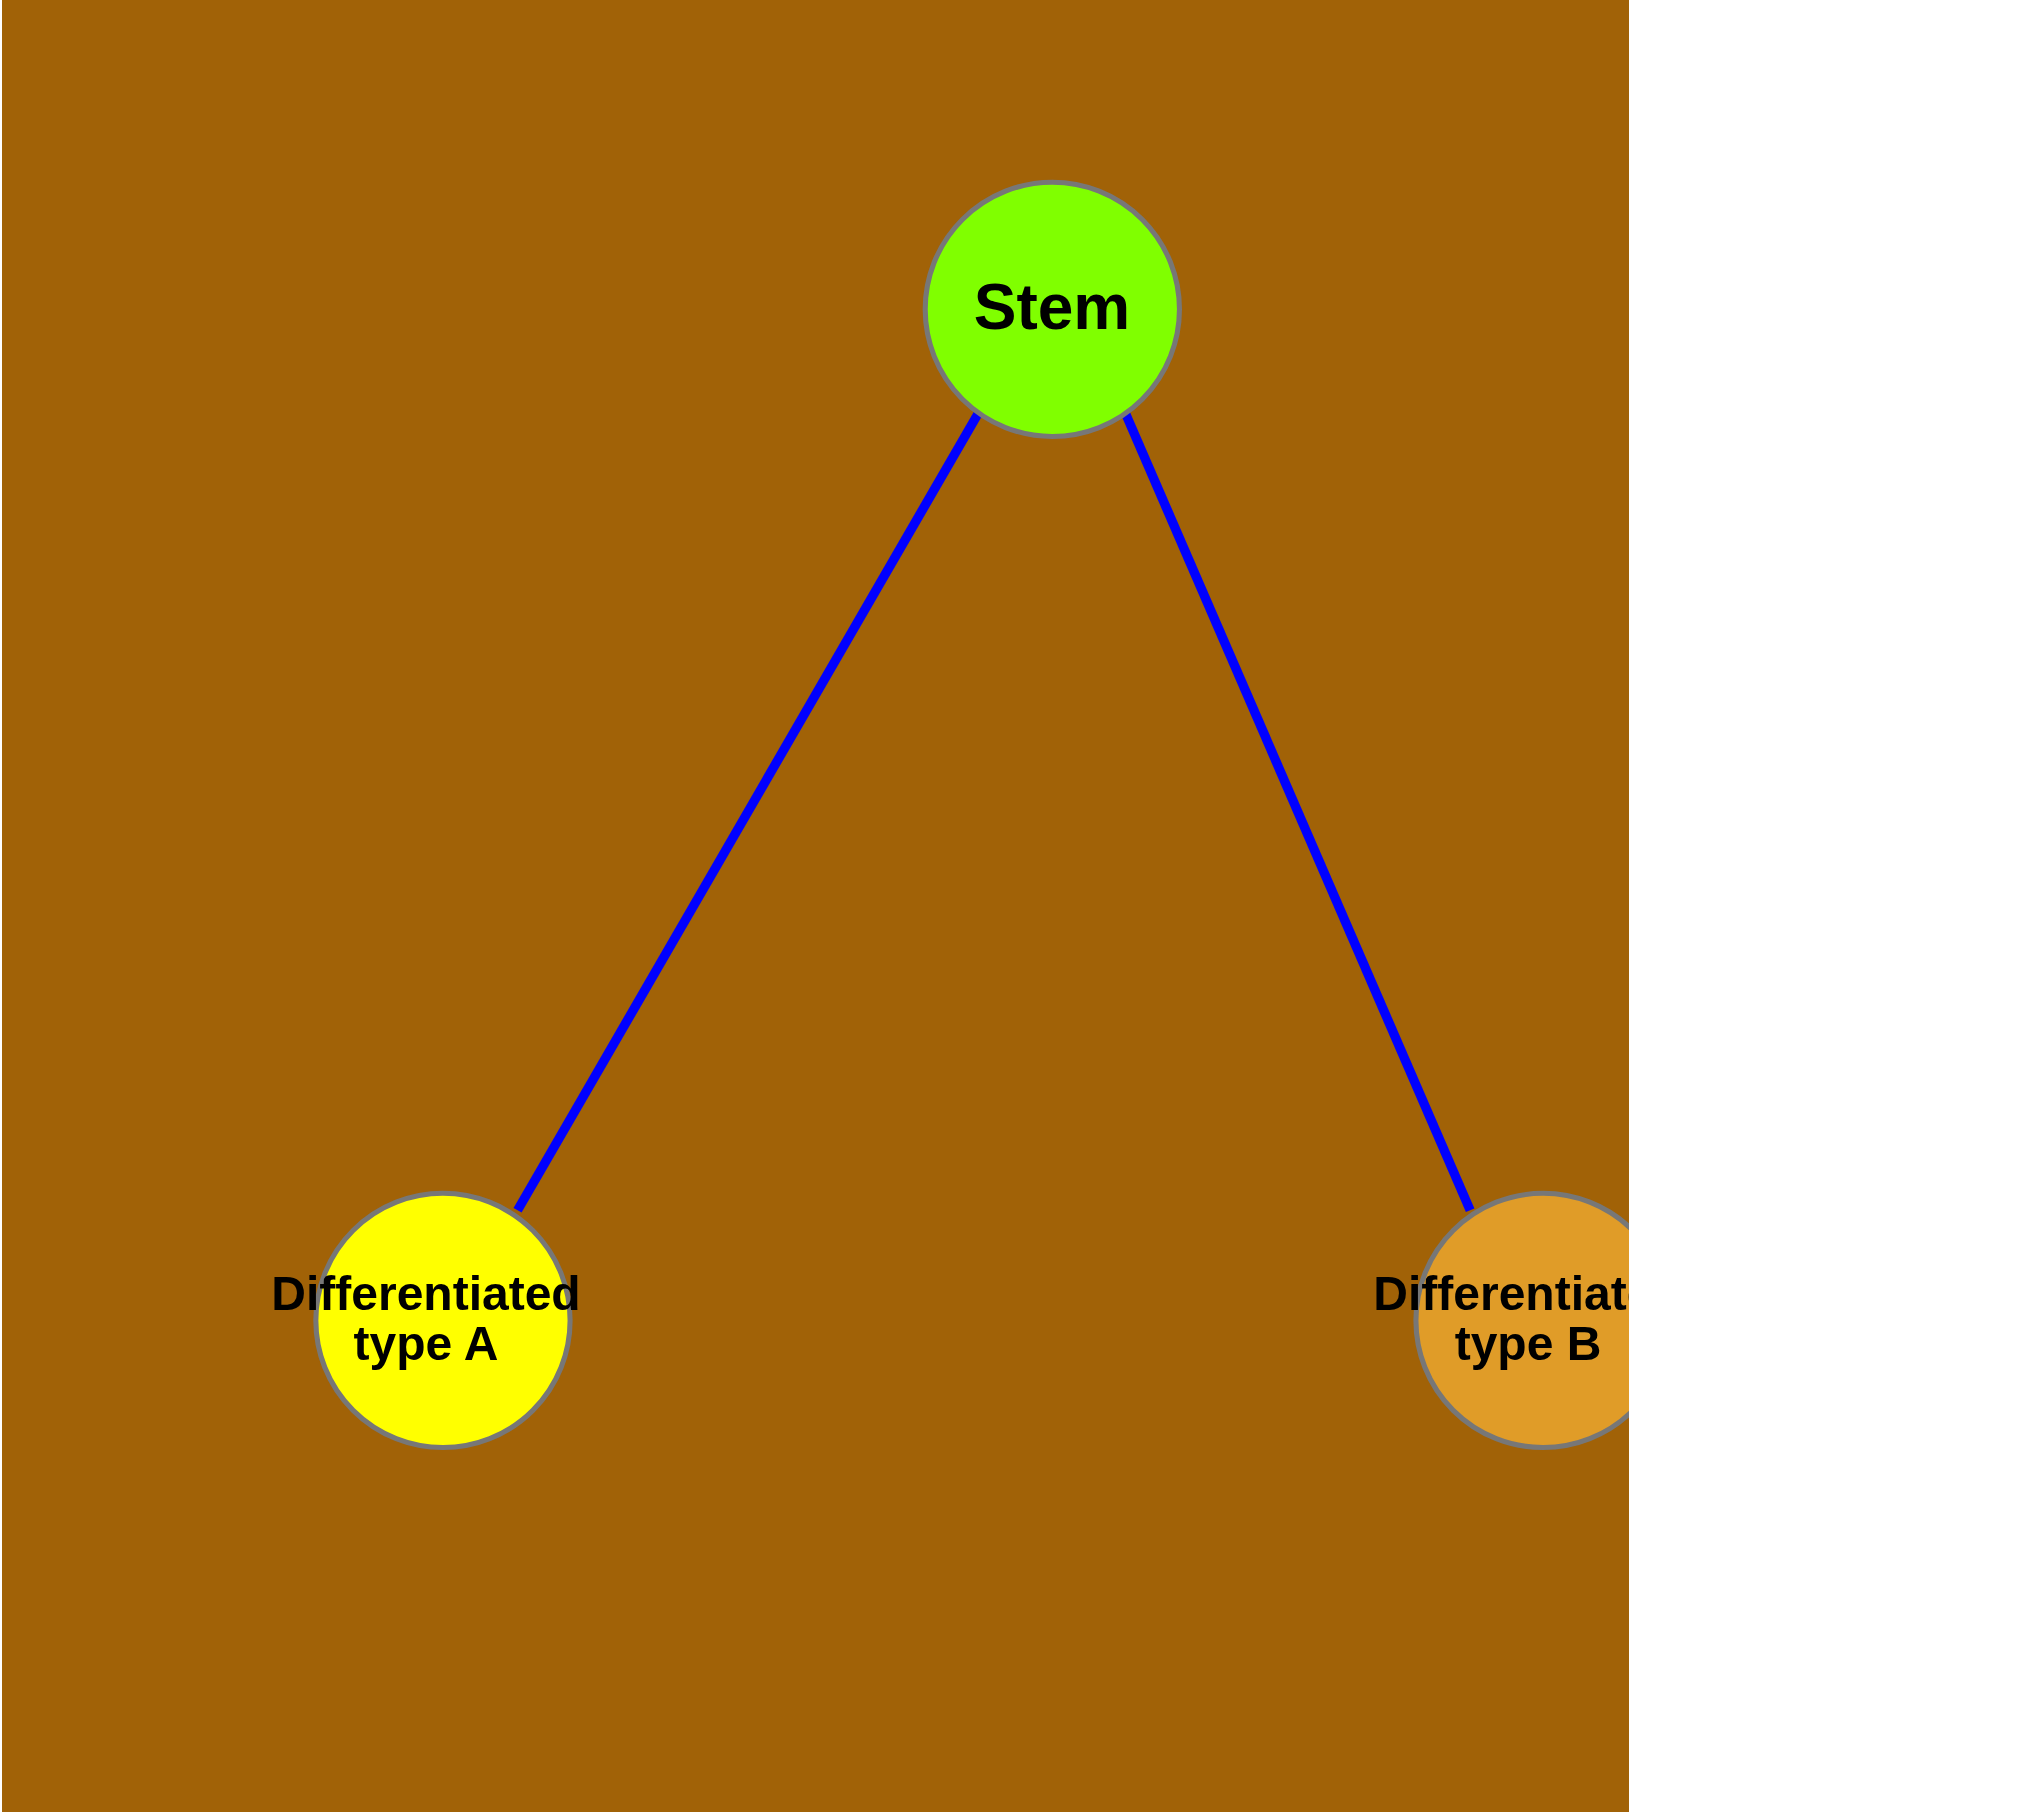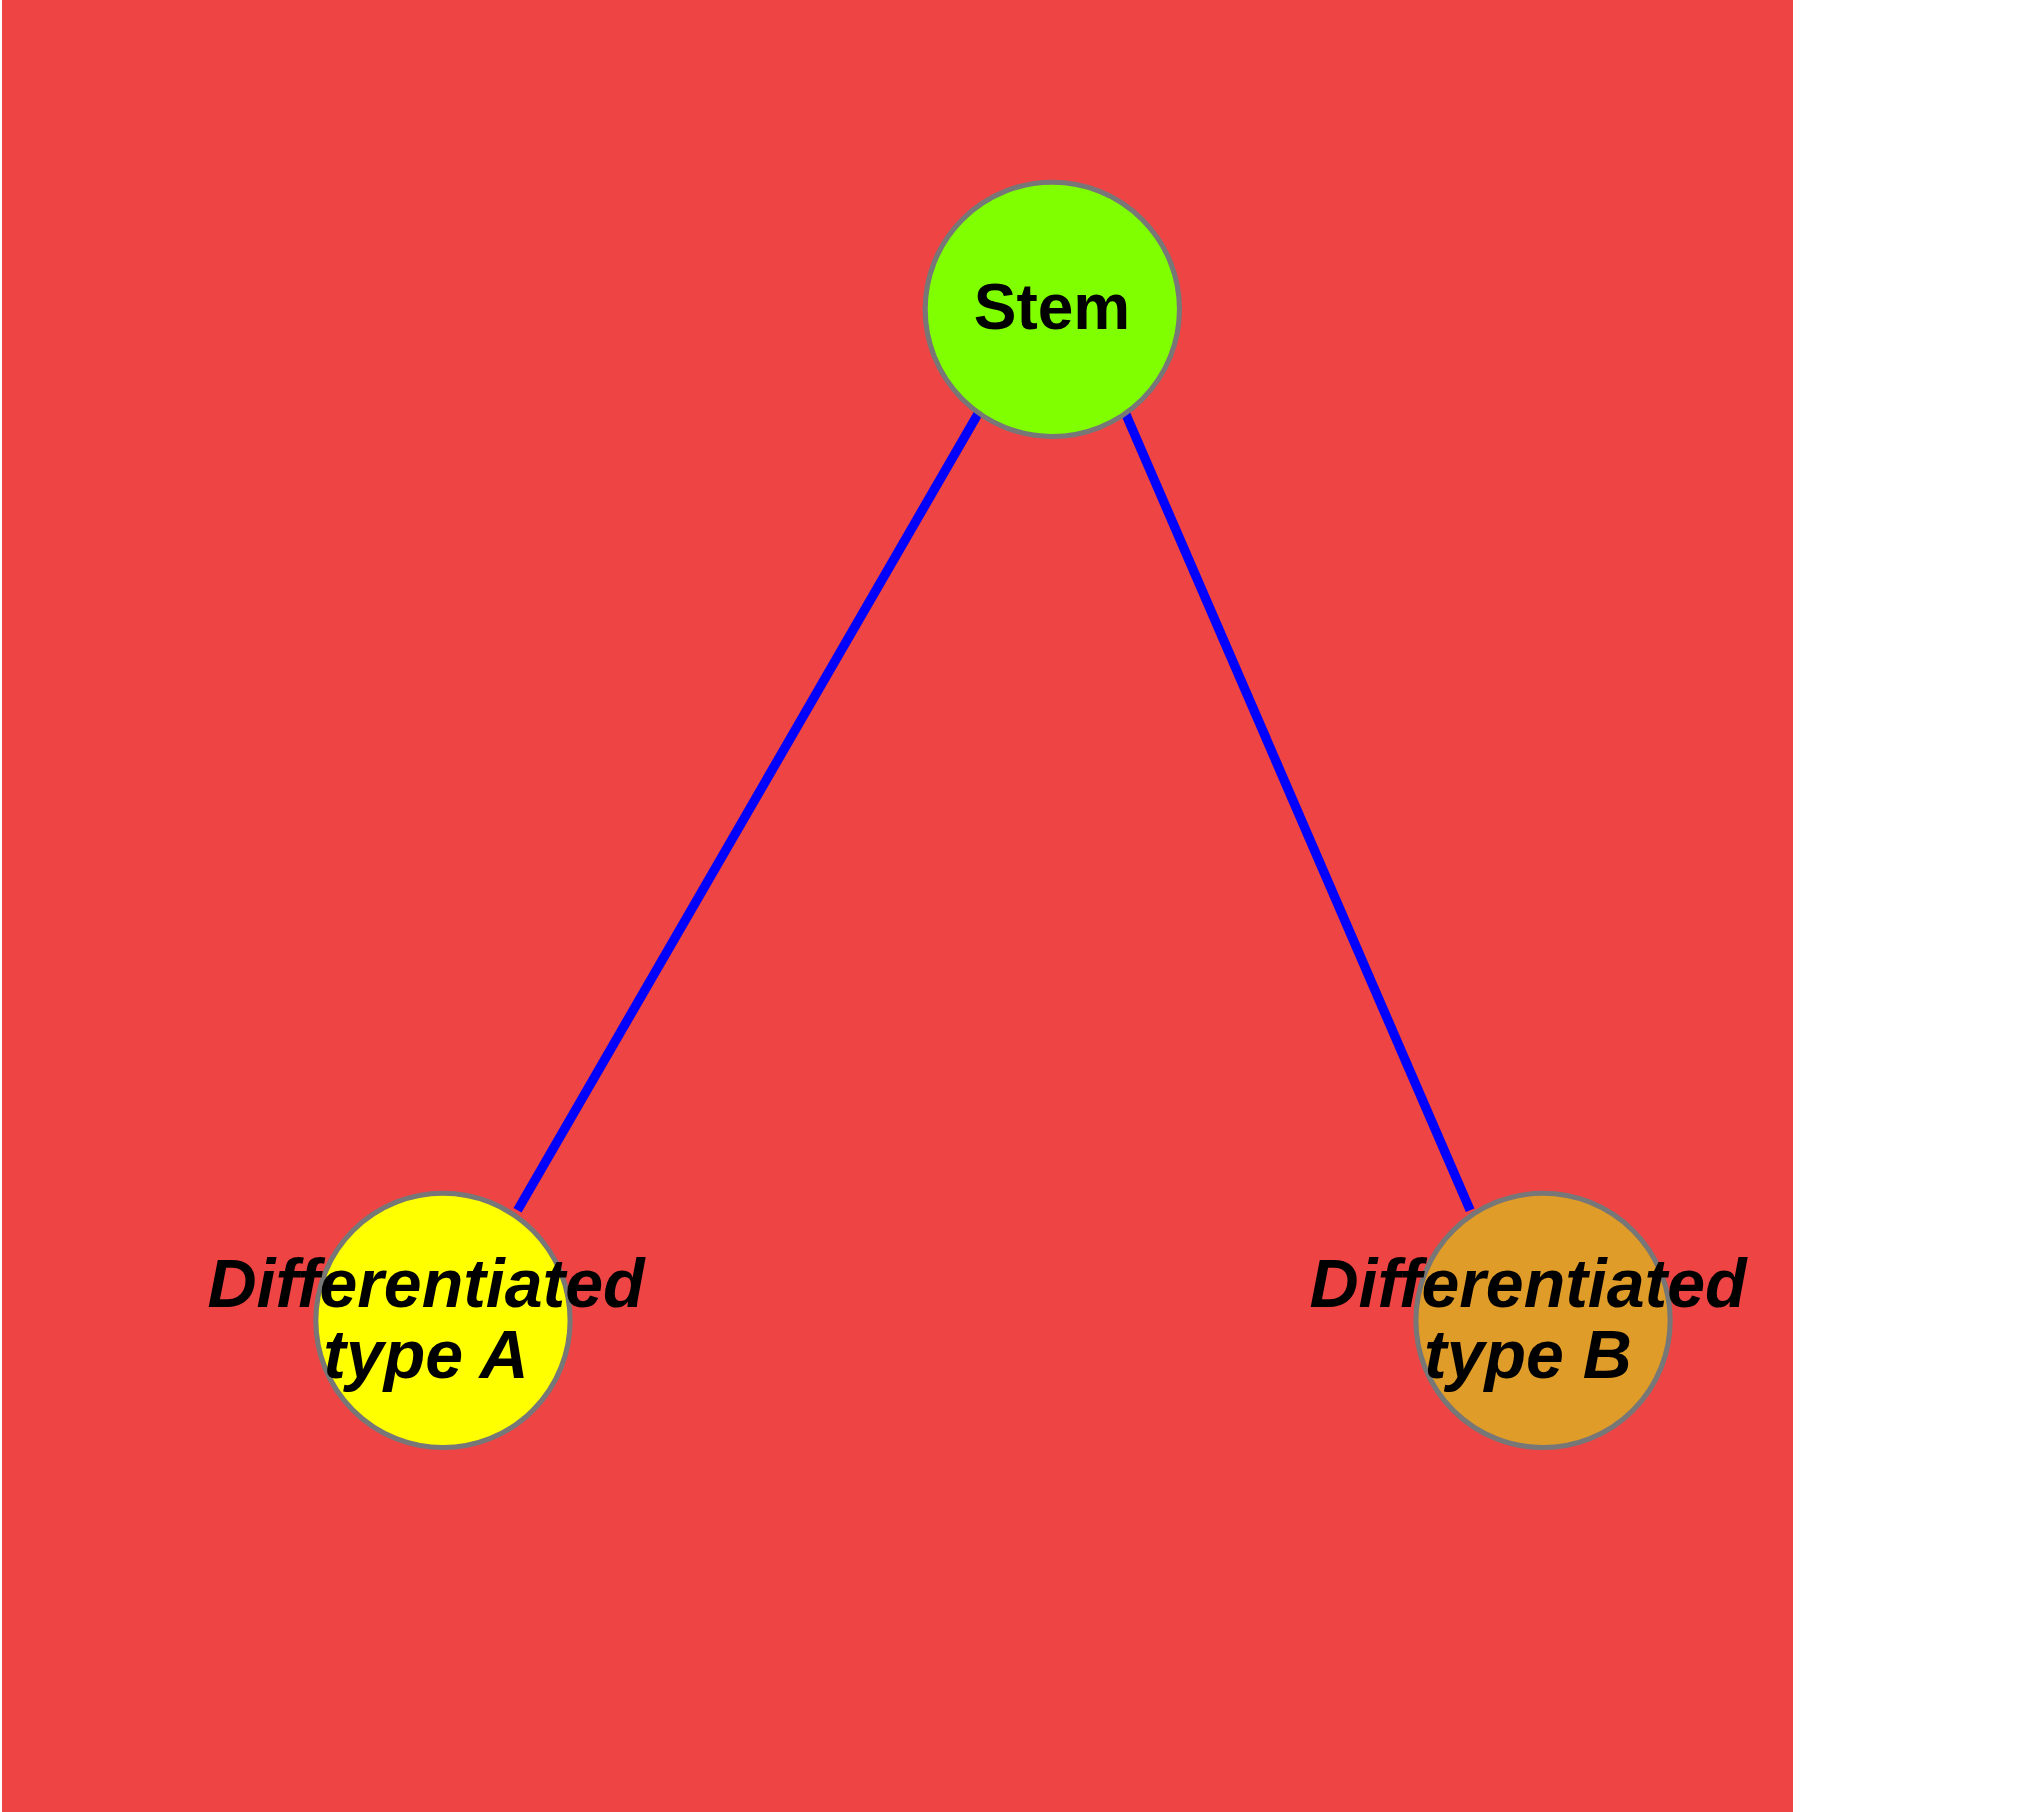--- a/index.html
+++ b/index.html
@@ -2,23 +2,23 @@
 <html style="font-size:13.6px"><head>
 <meta charset="utf-8">
 <style>
   html, body {
     margin: 0;
     padding: 0;
     background: #ffffff;
   }
   #canvas {
     position: relative;
-    width: 1793px;
+    width: 1629px;
     height: 1812px;
-    background: #ef4444;
+    background: #a16207;
     overflow: hidden;
     font-family: "Liberation Sans", sans-serif;
     border-left: 2.5px solid #ffffff;
     box-sizing: border-box;
   }
   #graph-svg {
     position: absolute;
     left: 0;
     top: 0;
     width: 2021px;
@@ -32,22 +32,21 @@
     line-height: 1.04;
     text-align: center;
     white-space: pre;
     pointer-events: none;
     transform: translate(-50%, -50%);
   }
   .node-label.single {
     font-size: 64px;
   }
   .node-label.multi {
-    font-size: 68px;
-    font-style: italic;
+    font-size: 48px;
   }
 </style>
 </head>
 <body>
 
 <div id="canvas">
   <svg id="graph-svg" viewBox="0 0 2384 2138">
     <g id="edges-layer">
         <line x1="1152" y1="487" x2="608" y2="1428" stroke="#0000ff" stroke-width="11" stroke-linecap="butt"></line>
         <line x1="1325" y1="487" x2="1732" y2="1428" stroke="#0000ff" stroke-width="11" stroke-linecap="butt"></line>

